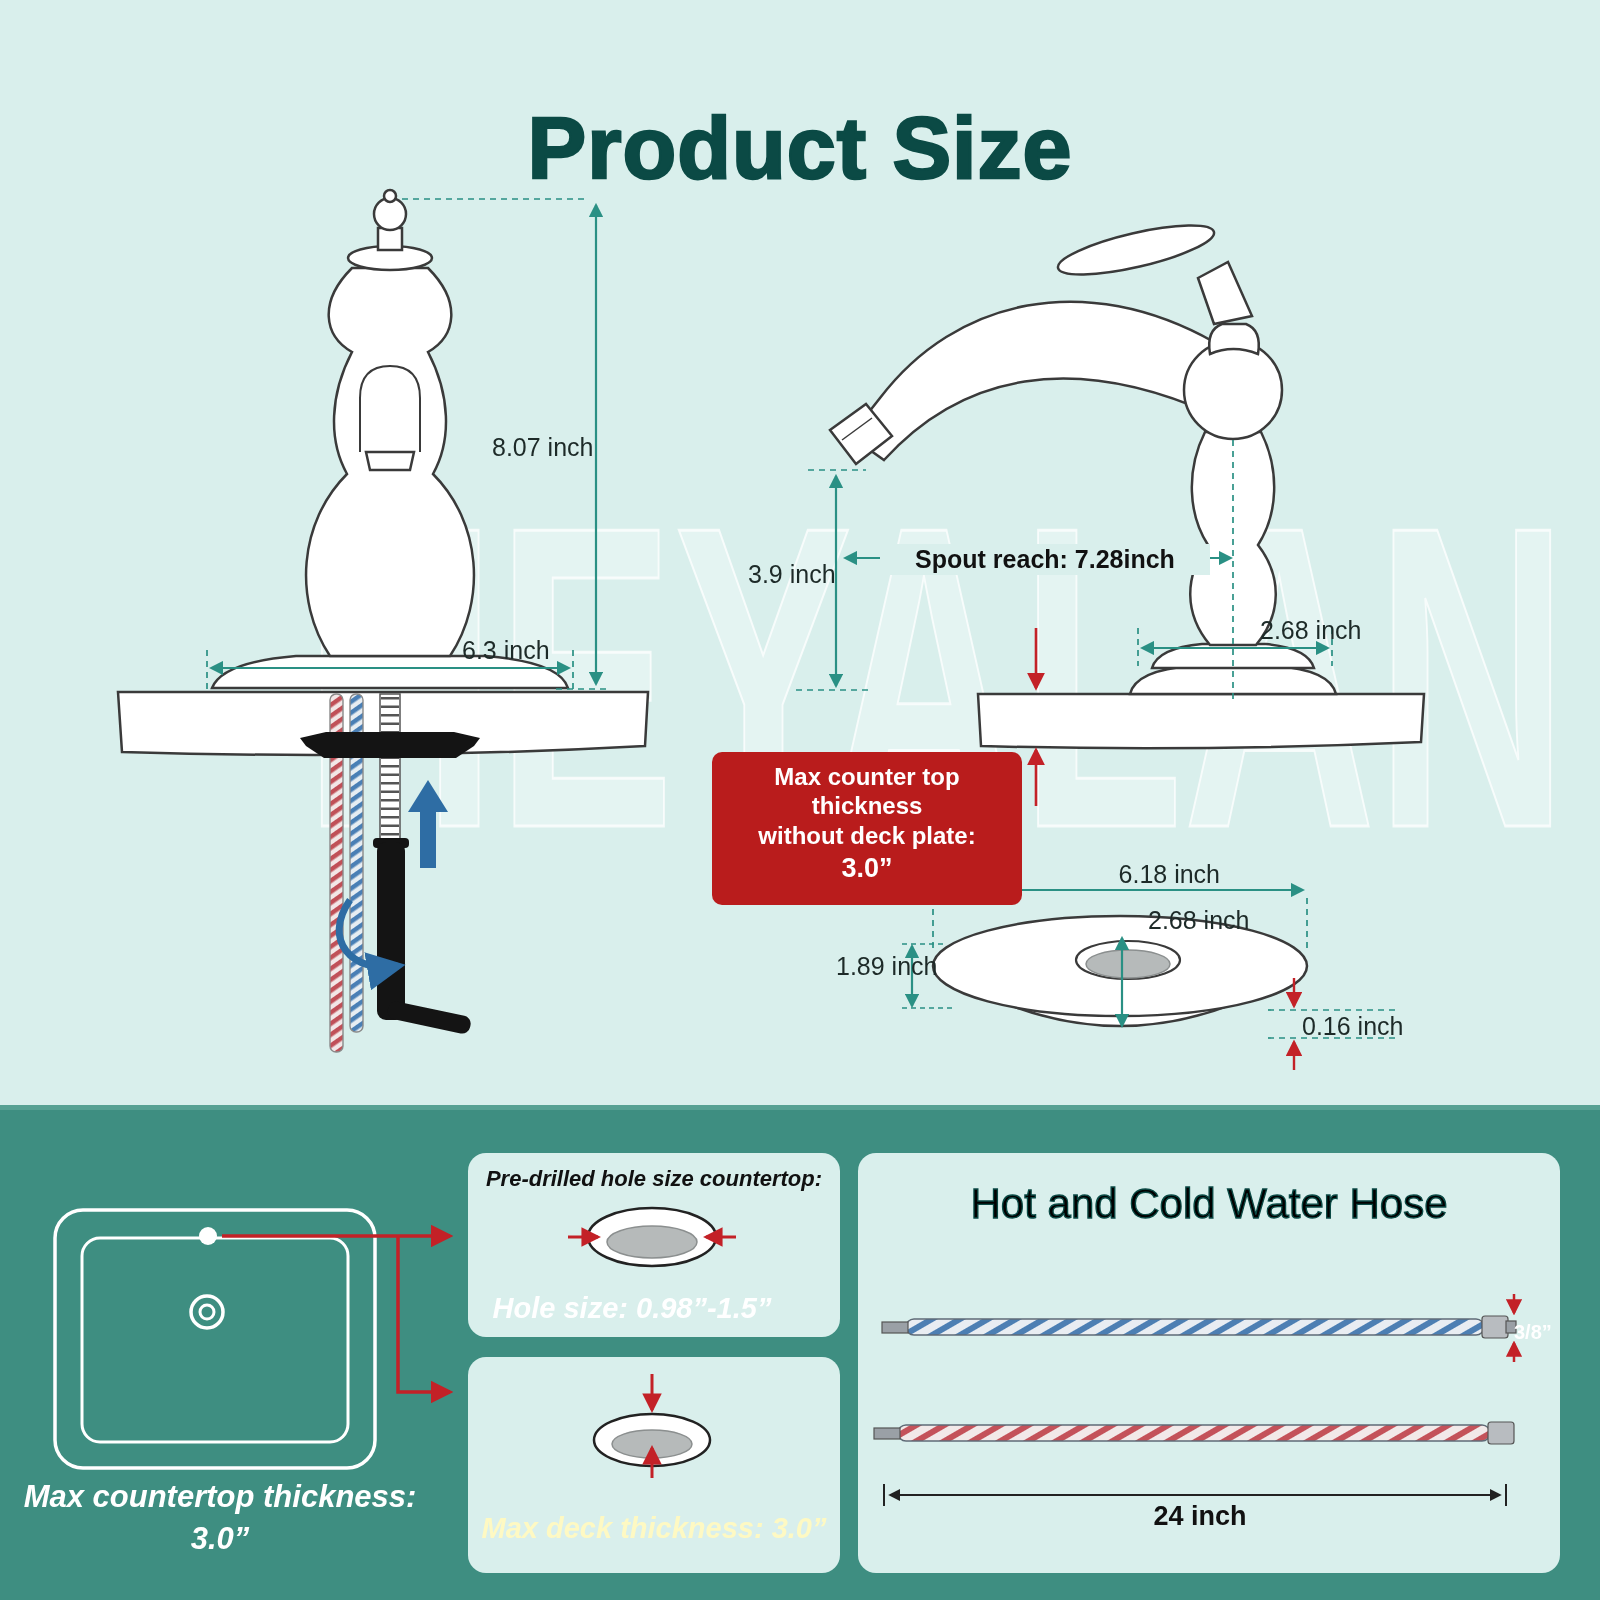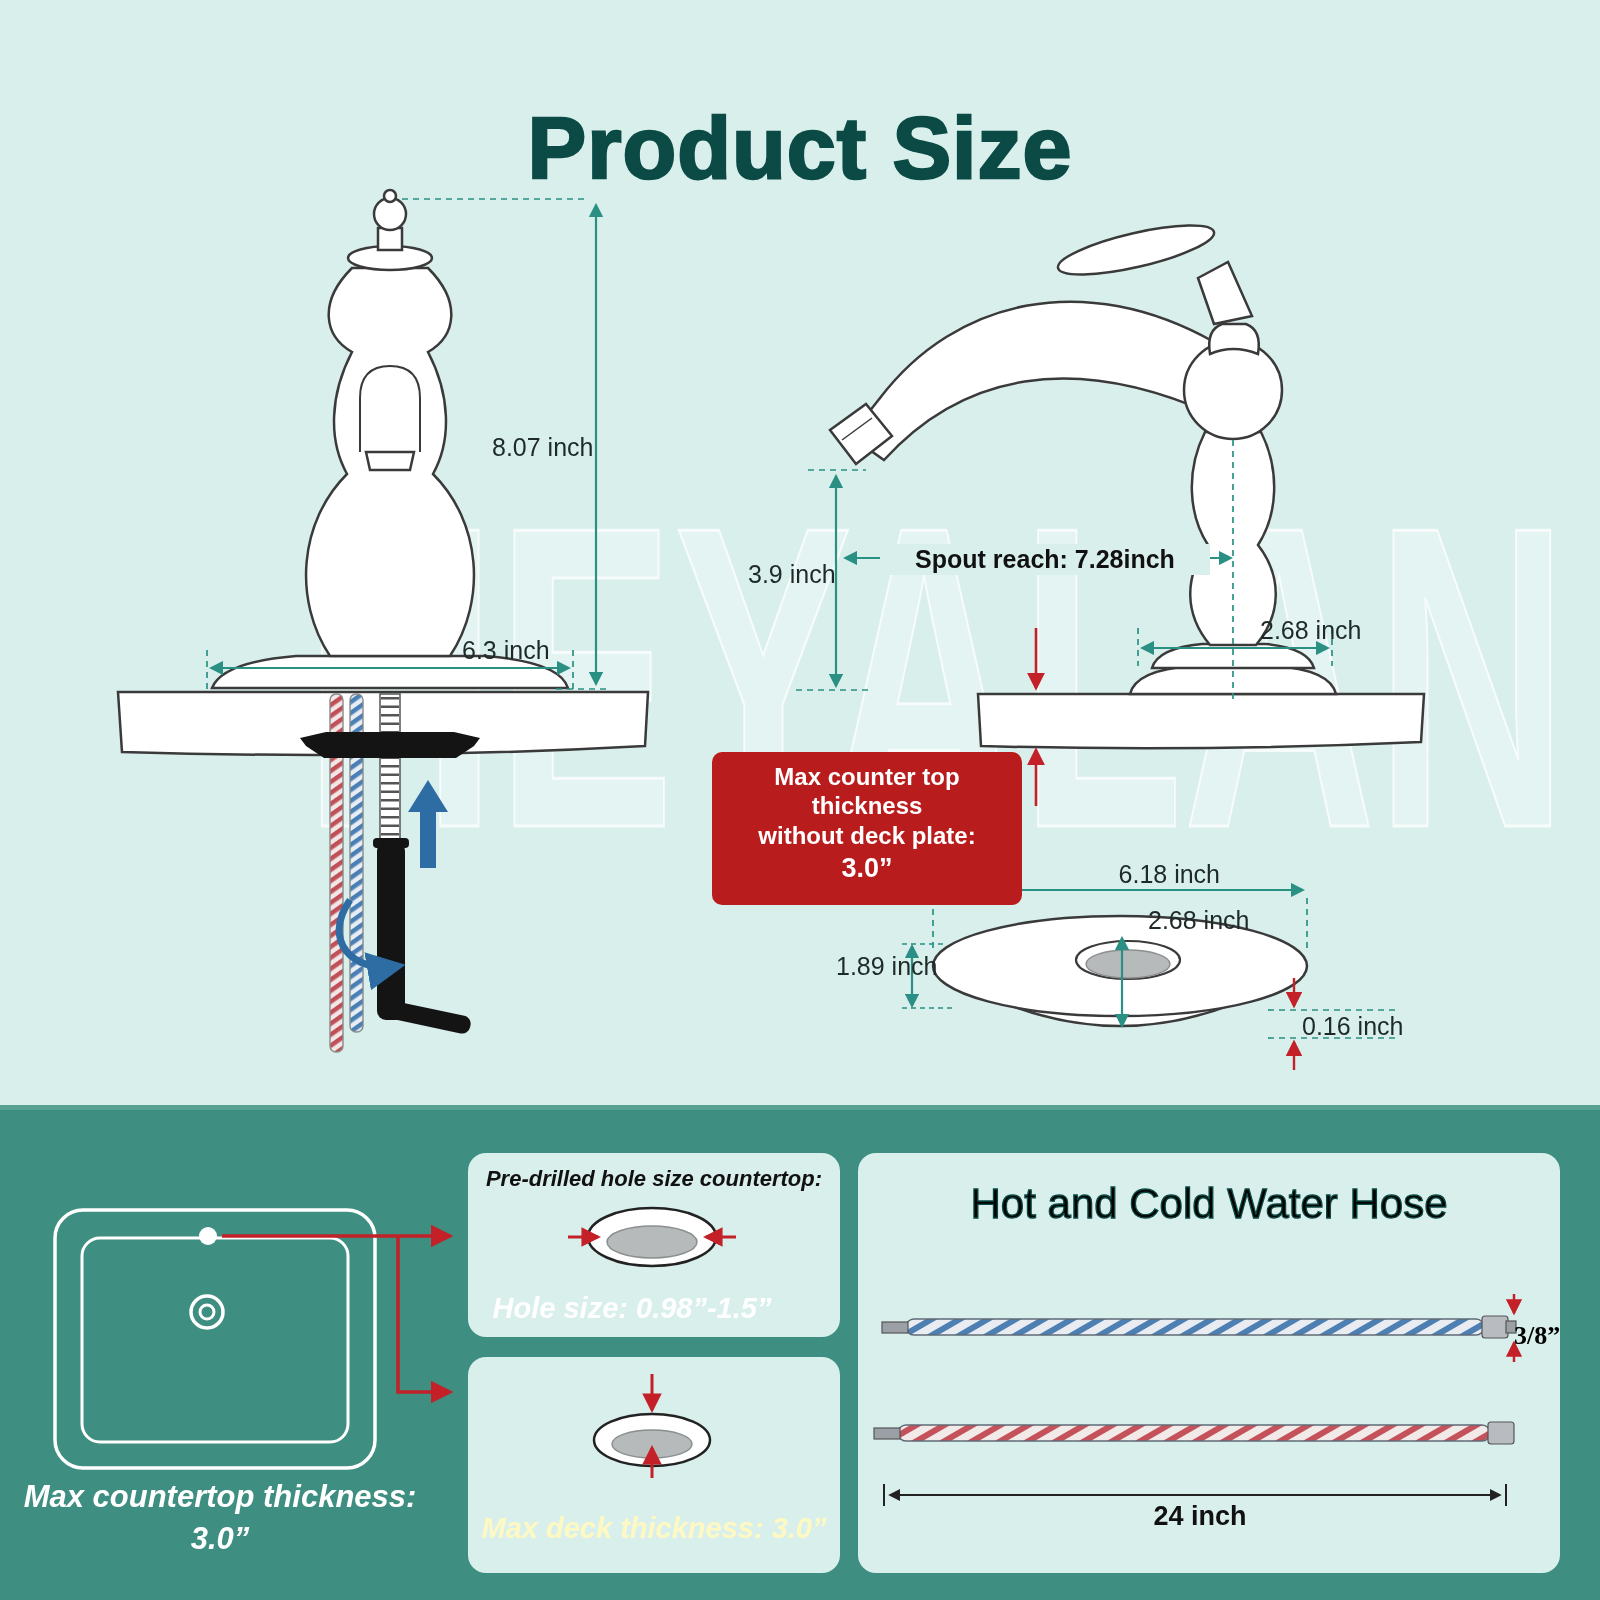--- a/index.html
+++ b/index.html
@@ -26,21 +26,21 @@
   #card2{left:468px;top:247px;width:372px;height:216px;}
   #card3{left:858px;top:43px;width:702px;height:420px;}
   .band-label{position:absolute;white-space:nowrap;}
   .it{font-style:italic;font-weight:bold;}
   .sink-note{left:5px;top:366px;width:430px;text-align:center;color:#fff;font-size:31px;line-height:1.35;}
   .card1-title{left:478px;top:56px;width:352px;text-align:center;font-size:22px;color:#111;}
   .card1-size{left:456px;top:182px;width:352px;text-align:center;font-size:29px;color:#ffffff;}
   .card2-text{left:478px;top:402px;width:352px;text-align:center;font-size:29px;color:#fef9c3;}
   .card3-title{left:868px;top:70px;width:682px;text-align:center;font-size:42px;font-weight:normal;
          color:#000000;-webkit-text-stroke:1.3px #0b4a45;}
-  .l-38{left:1514px;top:211px;font-weight:bold;font-size:26px;color:#000000;font-family:Liberation Serif, serif;}
+  .l-38{left:1514px;top:211px;font-weight:bold;font-size:20px;color:#ffffff;}
   .l-24{left:1095px;top:391px;width:210px;text-align:center;font-weight:bold;font-size:27px;color:#111;}
 </style>
 </head>
 <body>
 
 <div class="stage">
 
   <div class="watermark">HEYALAN</div>
 
   <svg class="abs top-svg" width="1600" height="1105" viewBox="0 0 1600 1105">

